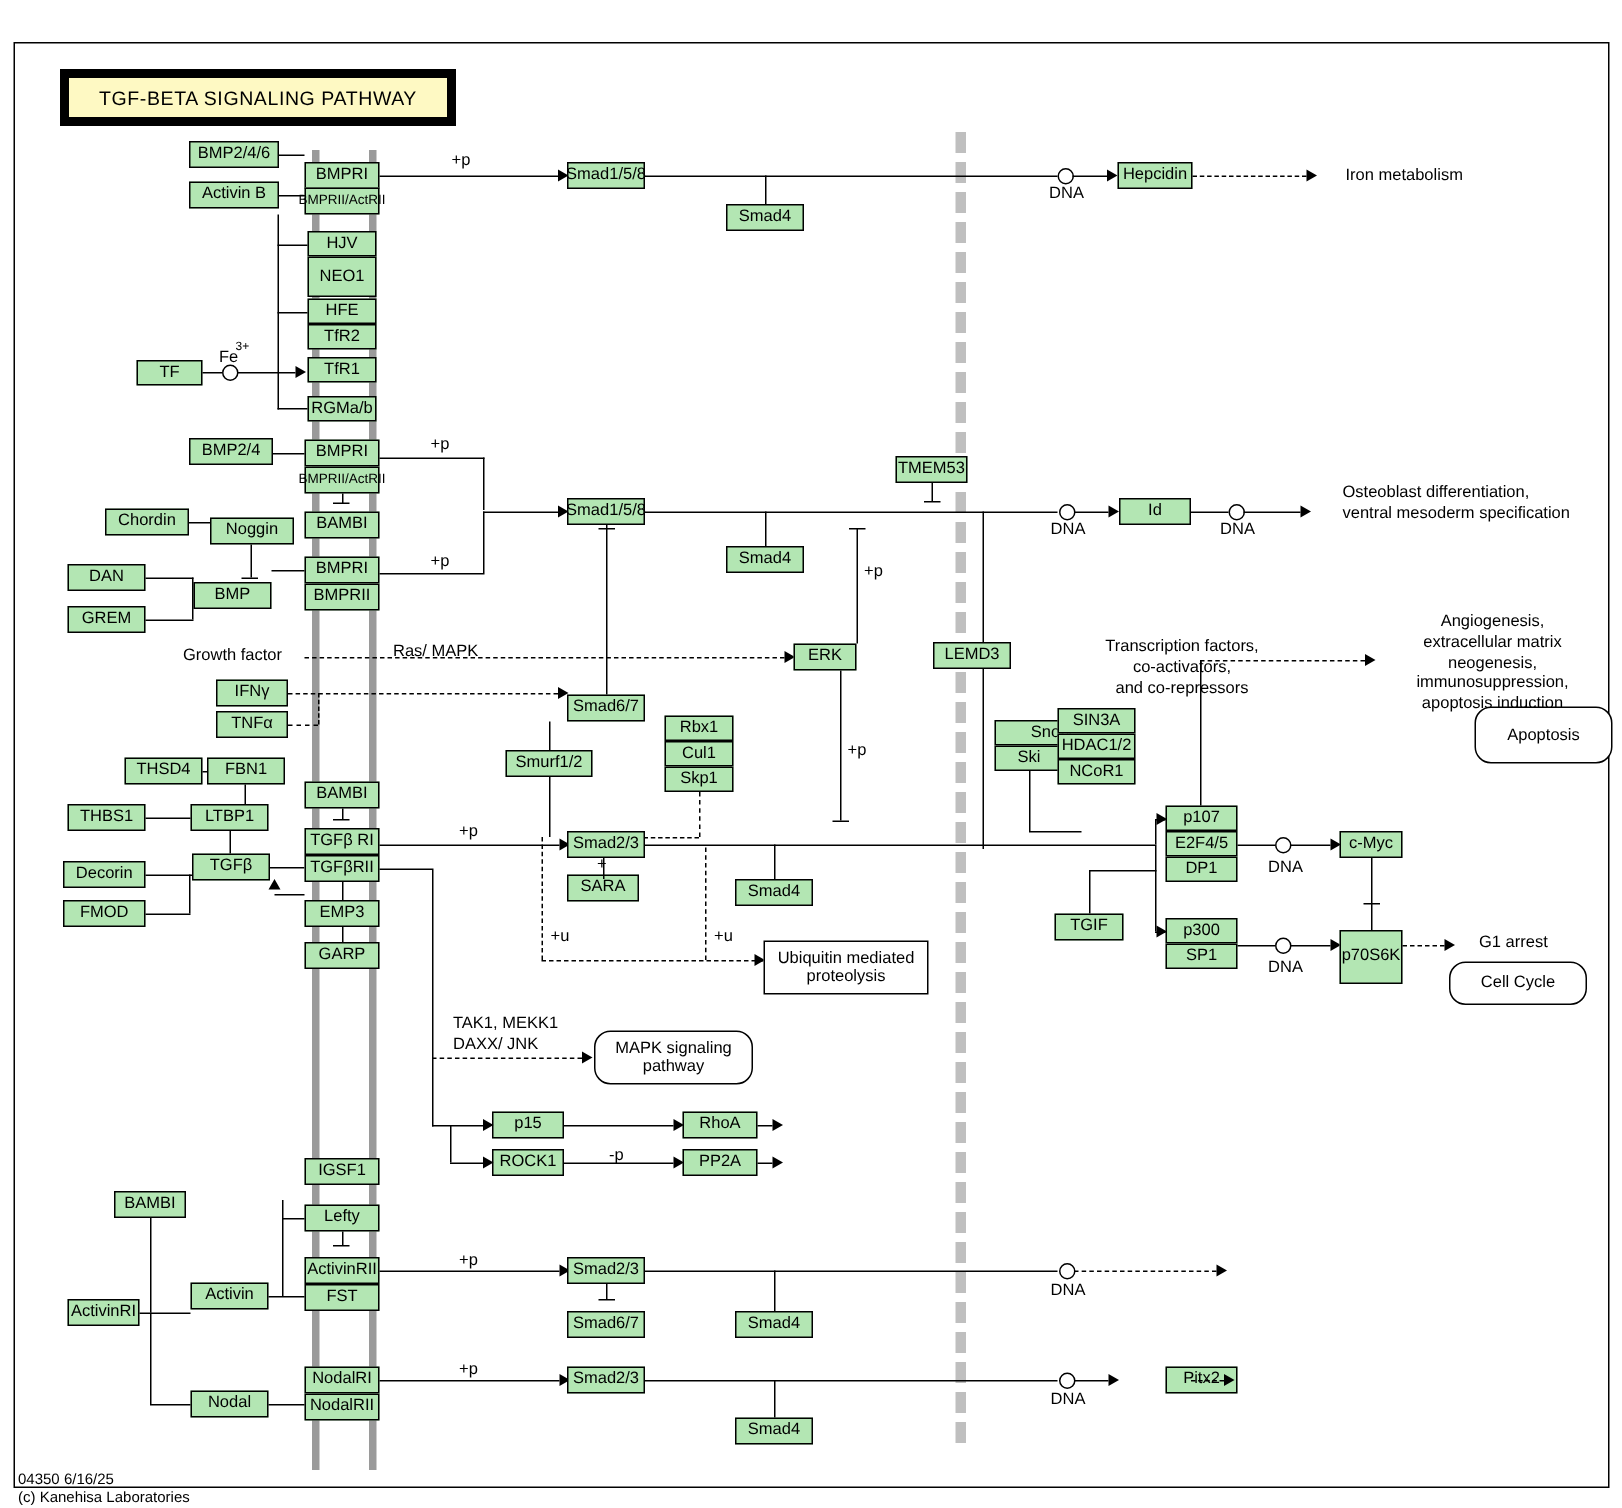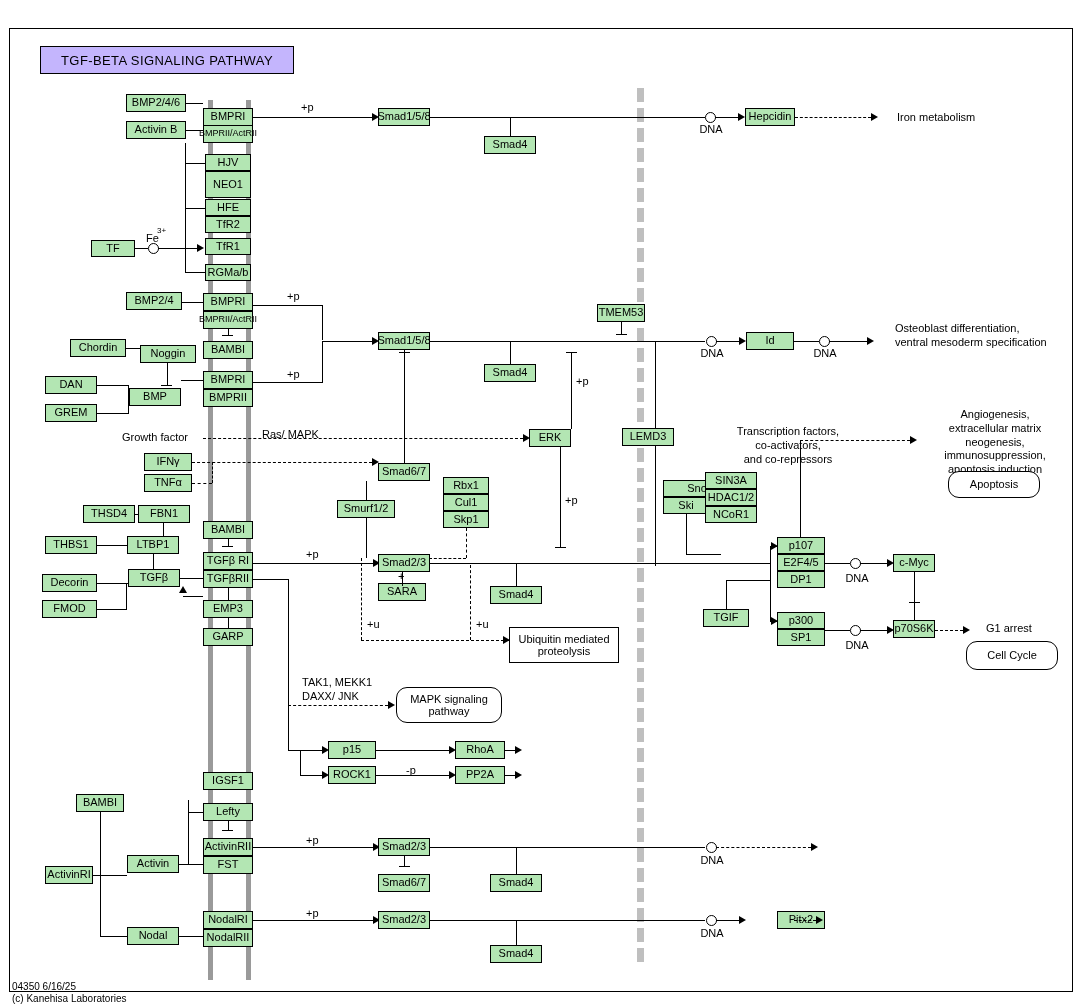--- a/index.html
+++ b/index.html
@@ -1,19 +1,19 @@
 <!DOCTYPE html>
 <html><head>
 <meta charset="utf-8">
 <style>
   html,body{margin:0;padding:0;background:#ffffff;}
   body{font-family:"Liberation Sans", sans-serif;}
   #page{position:relative;width:1081px;height:1005px;background:#ffffff;overflow:hidden;}
   #frame{position:absolute;left:9px;top:28px;width:1062px;height:962px;border:1px solid #000;background:#fff;}
-  .title-box{position:absolute;left:40px;top:46px;width:252px;height:26px;border:1px solid #000000;background:#c4b5fd;
+  .title-box{position:absolute;left:40px;top:46px;width:252px;height:26px;border:6px solid #000000;background:#fef9c3;
              display:flex;align-items:center;justify-content:center;font-size:13px;letter-spacing:.4px;}
   .gene{position:absolute;background:#b3e6b3;border:1px solid #000;font-size:11px;color:#000;
         display:flex;align-items:center;justify-content:center;text-align:center;line-height:1.05;box-sizing:border-box;}
   .white{position:absolute;background:#ffffff;border:1px solid #000;font-size:11px;color:#000;
         display:flex;align-items:center;justify-content:center;text-align:center;line-height:1.1;box-sizing:border-box;}
   .round{border-radius:11px;}
   .lbl{position:absolute;font-size:11px;color:#000;line-height:1.25;white-space:pre;}
   .lbl.c{text-align:center;}
   .ln{position:absolute;background:#000;}
   .h{height:1px;}
@@ -280,35 +280,35 @@
   <div class="ln h" style="left:770px;top:621px;width:7px;"></div>
   <div class="arrow ar-r" style="left:771px;top:617px;"></div>
   <div class="ln v" style="left:770px;top:546px;height:17px;"></div>
   <div class="ln h" style="left:770px;top:546px;width:7px;"></div>
   <div class="arrow ar-r" style="left:771px;top:542px;"></div>
   <div class="circ" style="left:850px;top:625px;"></div>
   <div class="lbl c" style="left:839px;top:639px;width:36px;">DNA</div>
   <div class="ln h" style="left:825px;top:630px;width:25px;"></div>
   <div class="ln h" style="left:860px;top:630px;width:27px;"></div>
   <div class="arrow ar-r" style="left:887px;top:626px;"></div>
-  <div class="gene" style="left:893px;top:620px;width:42px;height:18px;">p70S6K</div>
+  <div class="gene" style="left:893px;top:620px;width:42px;height:36px;">p70S6K</div>
   <div class="dash-h" style="left:935px;top:630px;width:28px;"></div>
   <div class="arrow ar-r" style="left:963px;top:626px;"></div>
   <div class="lbl" style="left:986px;top:622px;">G1 arrest</div>
   <div class="white round" style="left:966px;top:641px;width:92px;height:29px;">Cell Cycle</div>
 
   <div class="dash-h" style="left:800px;top:440px;width:110px;"></div>
   <div class="arrow ar-r" style="left:910px;top:436px;"></div>
   <div class="ln v" style="left:800px;top:440px;height:97px;"></div>
   <div class="lbl c" style="left:930px;top:408px;width:130px;">Angiogenesis,
 extracellular matrix
 neogenesis,
 immunosuppression,
 apoptosis induction</div>
-  <div class="white round" style="left:948px;top:471px;width:92px;height:27px;">Apoptosis</div>
+  <div class="white round" style="left:983px;top:471px;width:92px;height:38px;">Apoptosis</div>
 
   <div class="gene" style="left:203px;top:772px;width:50px;height:18px;">IGSF1</div>
   <div class="gene" style="left:203px;top:803px;width:50px;height:18px;">Lefty</div>
   <div class="gene" style="left:76px;top:794px;width:48px;height:18px;">BAMBI</div>
   <div class="gene" style="left:127px;top:855px;width:52px;height:18px;">Activin</div>
   <div class="gene" style="left:45px;top:866px;width:48px;height:18px;">ActivinRI</div>
   <div class="gene" style="left:203px;top:838px;width:50px;height:18px;">ActivinRII</div>
   <div class="gene" style="left:203px;top:856px;width:50px;height:18px;">FST</div>
   <div class="tbar-v" style="left:222px;top:830px;"></div>
   <div class="ln v" style="left:228px;top:821px;height:9px;"></div>

